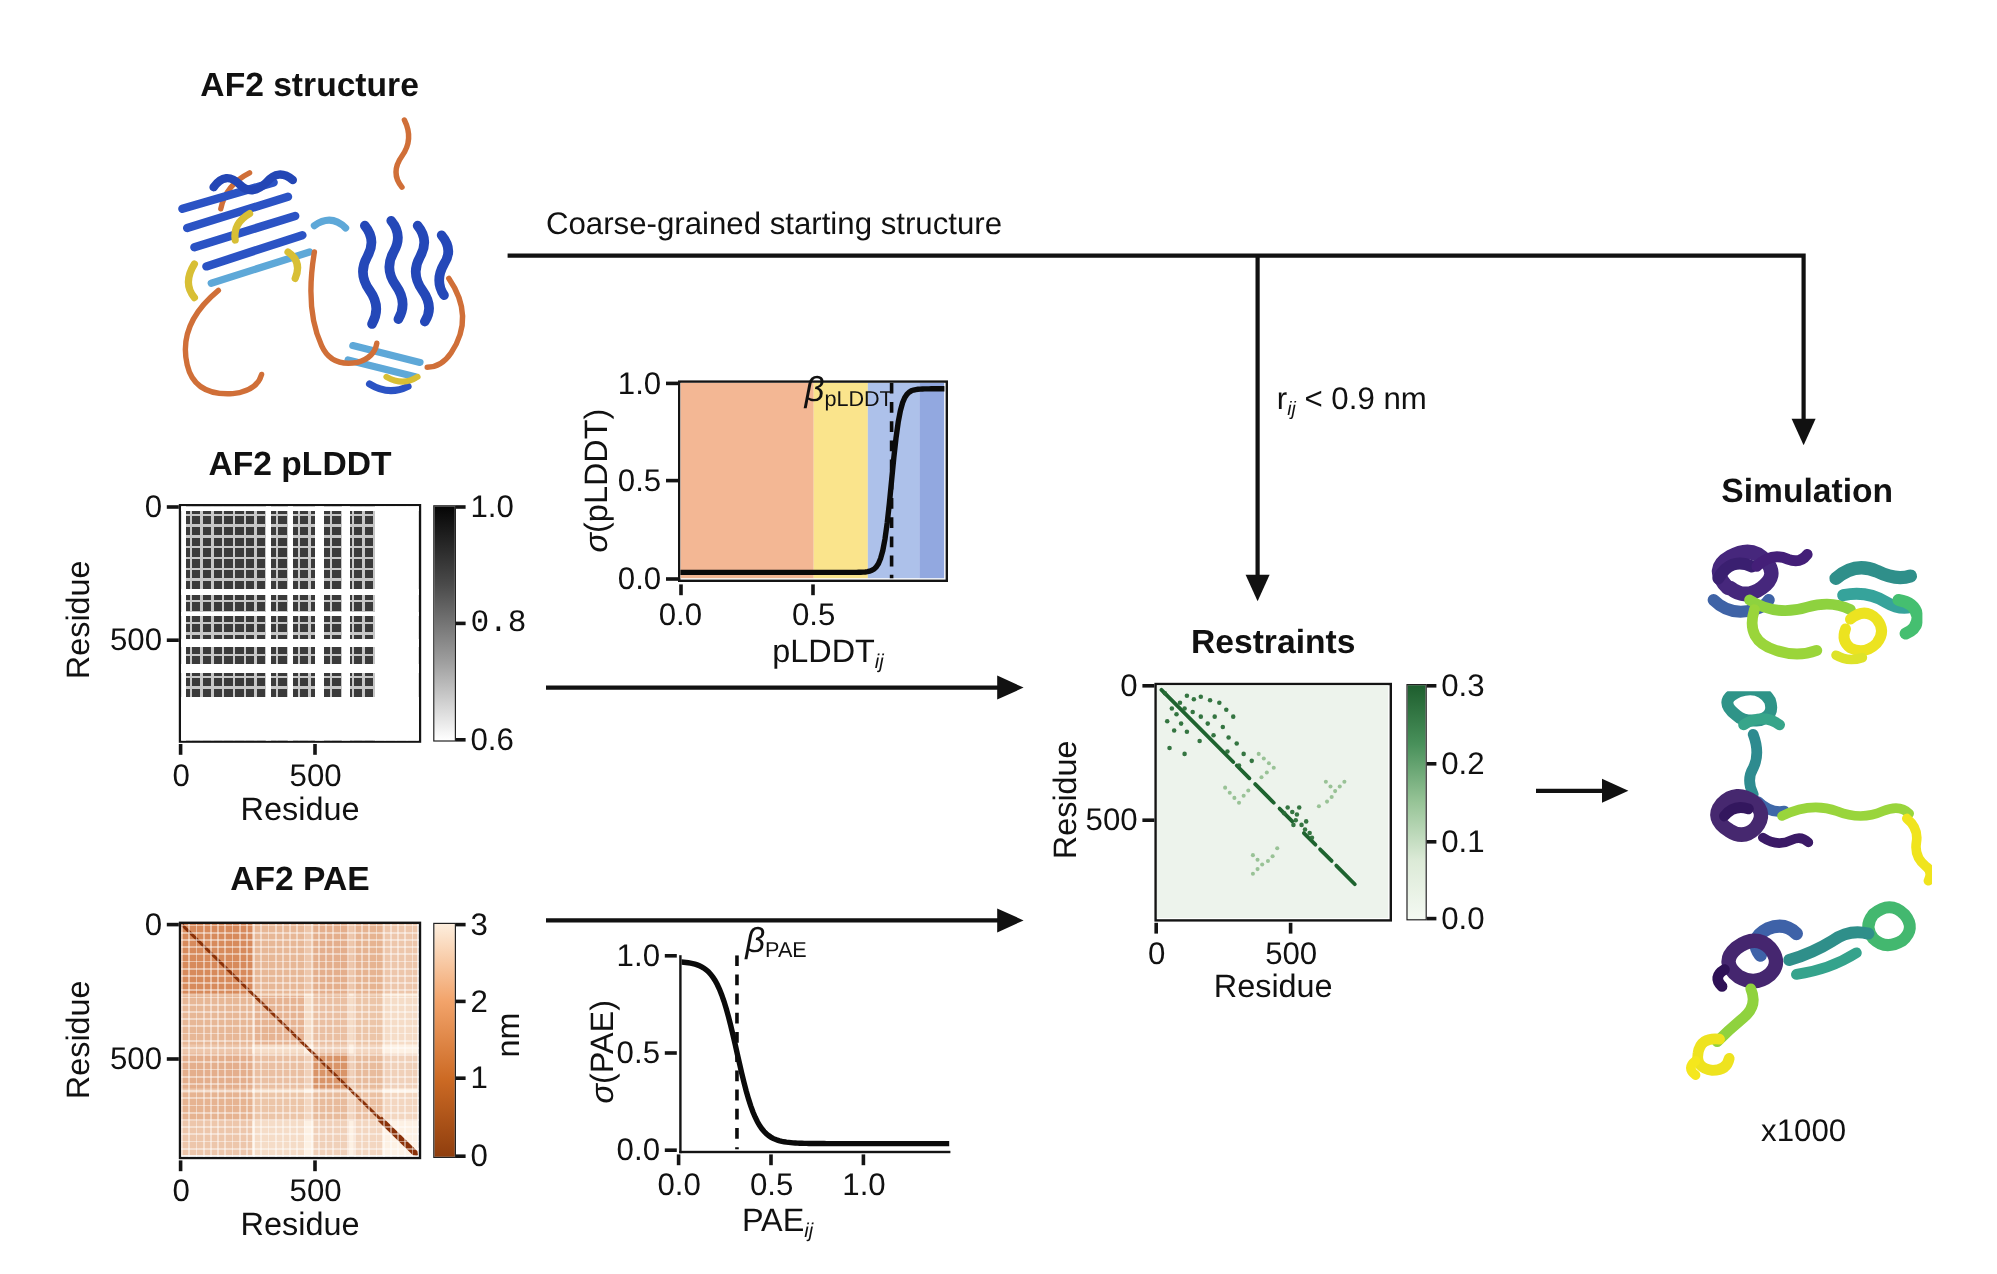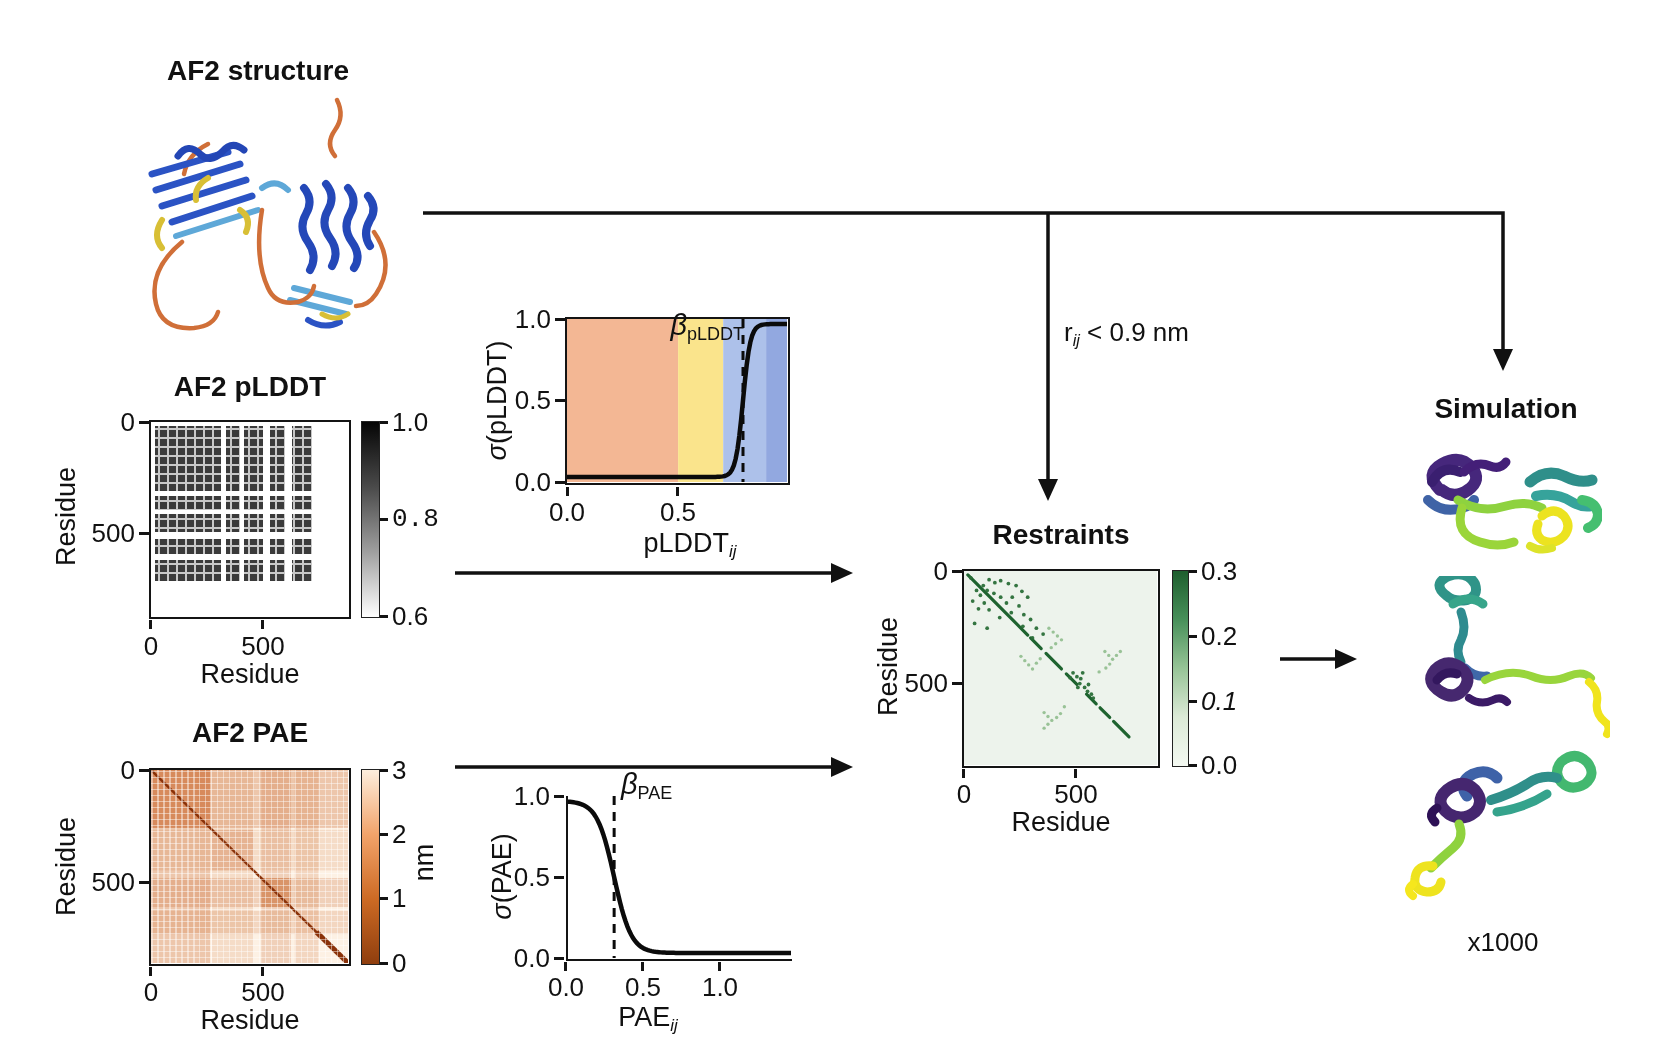--- a/index.html
+++ b/index.html
@@ -75,20 +75,21 @@
       <path d="M182,196 L238,210" stroke="#5ea8d8" stroke-width="6"></path>
       <path d="M178,208 L234,222" stroke="#5ea8d8" stroke-width="6"></path>
       <path d="M196,228 q16,10 32,2" stroke="#2b53c4" stroke-width="6"></path>
       <path d="M210,222 q14,8 26,0" stroke="#d8bf35" stroke-width="5"></path>
       <path d="M70,150 q-34,28 -26,62 q6,26 38,24 q20,-2 24,-16" stroke="#d06f38" stroke-width="4.5"></path>
       <path d="M150,118 q-8,48 6,78 q8,18 30,14 q14,-4 16,-16" stroke="#d06f38" stroke-width="4.5"></path>
       <path d="M262,140 q22,32 2,62 q-8,12 -20,12" stroke="#d06f38" stroke-width="4.5"></path>
     </g>
   </svg>
 
+  <div class="abs flowlabel center" style="left:445px;top:172px;width:400px;">Coarse-grained starting structure</div>
 
   <div class="abs flowlabel" style="left:1064px;top:318px;">
     <span>r</span><span class="sub it">ij</span><span> &lt; 0.9 nm</span>
   </div>
 
   <div class="abs ptitle center" style="left:150px;top:372px;width:200px;">AF2 pLDDT</div>
 
   <div class="plotbox" style="left:149px;top:420px;width:202px;height:199px;">
     <div class="heat-canvas" style="background: repeating-linear-gradient(90deg, rgba(255, 255, 255, 0) 0px, rgba(255, 255, 255, 0) 7px, rgb(199, 199, 199) 7px, rgb(199, 199, 199) 9px), repeating-linear-gradient(0deg, rgba(255, 255, 255, 0) 0px, rgba(255, 255, 255, 0) 7px, rgb(199, 199, 199) 7px, rgb(199, 199, 199) 9px), linear-gradient(90deg, rgb(255, 255, 255) 0%, rgb(255, 255, 255) 2%, rgb(58, 58, 58) 2%, rgb(58, 58, 58) 35.5%, rgb(255, 255, 255) 35.5%, rgb(255, 255, 255) 38%, rgb(58, 58, 58) 38%, rgb(58, 58, 58) 45%, rgb(255, 255, 255) 45%, rgb(255, 255, 255) 47%, rgb(58, 58, 58) 47%, rgb(58, 58, 58) 56.5%, rgb(255, 255, 255) 56.5%, rgb(255, 255, 255) 60%, rgb(58, 58, 58) 60%, rgb(58, 58, 58) 67.5%, rgb(255, 255, 255) 67.5%, rgb(255, 255, 255) 71%, rgb(58, 58, 58) 71%, rgb(58, 58, 58) 81.5%, rgb(255, 255, 255) 81.5%, rgb(255, 255, 255) 100%), linear-gradient(rgb(255, 255, 255) 0%, rgb(255, 255, 255) 2%, rgb(58, 58, 58) 2%, rgb(58, 58, 58) 35.5%, rgb(255, 255, 255) 35.5%, rgb(255, 255, 255) 38%, rgb(58, 58, 58) 38%, rgb(58, 58, 58) 45%, rgb(255, 255, 255) 45%, rgb(255, 255, 255) 47%, rgb(58, 58, 58) 47%, rgb(58, 58, 58) 56.5%, rgb(255, 255, 255) 56.5%, rgb(255, 255, 255) 60%, rgb(58, 58, 58) 60%, rgb(58, 58, 58) 67.5%, rgb(255, 255, 255) 67.5%, rgb(255, 255, 255) 71%, rgb(58, 58, 58) 71%, rgb(58, 58, 58) 81.5%, rgb(255, 255, 255) 81.5%, rgb(255, 255, 255) 100%); background-blend-mode: lighten;"></div>
   </div>
@@ -308,21 +309,21 @@
   <div class="abs alabel center" style="left:981px;top:808px;width:160px;">Residue</div>
   <div class="abs alabel center rot" style="left:808px;top:652px;width:160px;">Residue</div>
 
   <div class="cbar" style="left: 1172px; top: 570px; width: 17px; height: 197px; background: linear-gradient(rgb(30, 94, 46) 0%, rgb(72, 144, 90) 25%, rgb(151, 196, 151) 50%, rgb(220, 234, 215) 75%, rgb(244, 249, 242) 100%);"></div>
   <div class="cbtk" style="left:1189px;top:570px;"></div>
   <div class="cbtk" style="left:1189px;top:635px;"></div>
   <div class="cbtk" style="left:1189px;top:700px;"></div>
   <div class="cbtk" style="left:1189px;top:764px;"></div>
   <div class="abs tick" style="left:1201px;top:557px;">0.3</div>
   <div class="abs tick" style="left:1201px;top:622px;">0.2</div>
-  <div class="abs tick" style="left:1201px;top:687px;font-style:italic;">0.1</div>
+  <div class="abs tick" style="left:1201px;top:687px;">0.1</div>
   <div class="abs tick" style="left:1201px;top:751px;">0.0</div>
 
   <div class="abs ptitle center" style="left:1406px;top:394px;width:200px;">Simulation</div>
 
   <svg class="abs bead" style="left:1402px;top:438px;" width="200" height="140" viewBox="0 0 200 140">
     <path d="M38,52 q-16,-16 2,-26 q18,-10 30,4 q10,12 -4,22 q-14,10 -26,0" stroke="#46277c" stroke-width="12"></path>
     <path d="M30,44 q10,-18 28,-10" stroke="#3a1f70" stroke-width="10"></path>
     <path d="M62,34 q12,-12 26,-6 q10,4 16,-4" stroke="#441f78" stroke-width="9"></path>
     <path d="M26,62 q14,14 34,8 q8,-2 12,-8" stroke="#3f63a6" stroke-width="10"></path>
     <path d="M56,62 q22,14 48,6 q20,-6 36,2" stroke="#8ed23f" stroke-width="9"></path>

